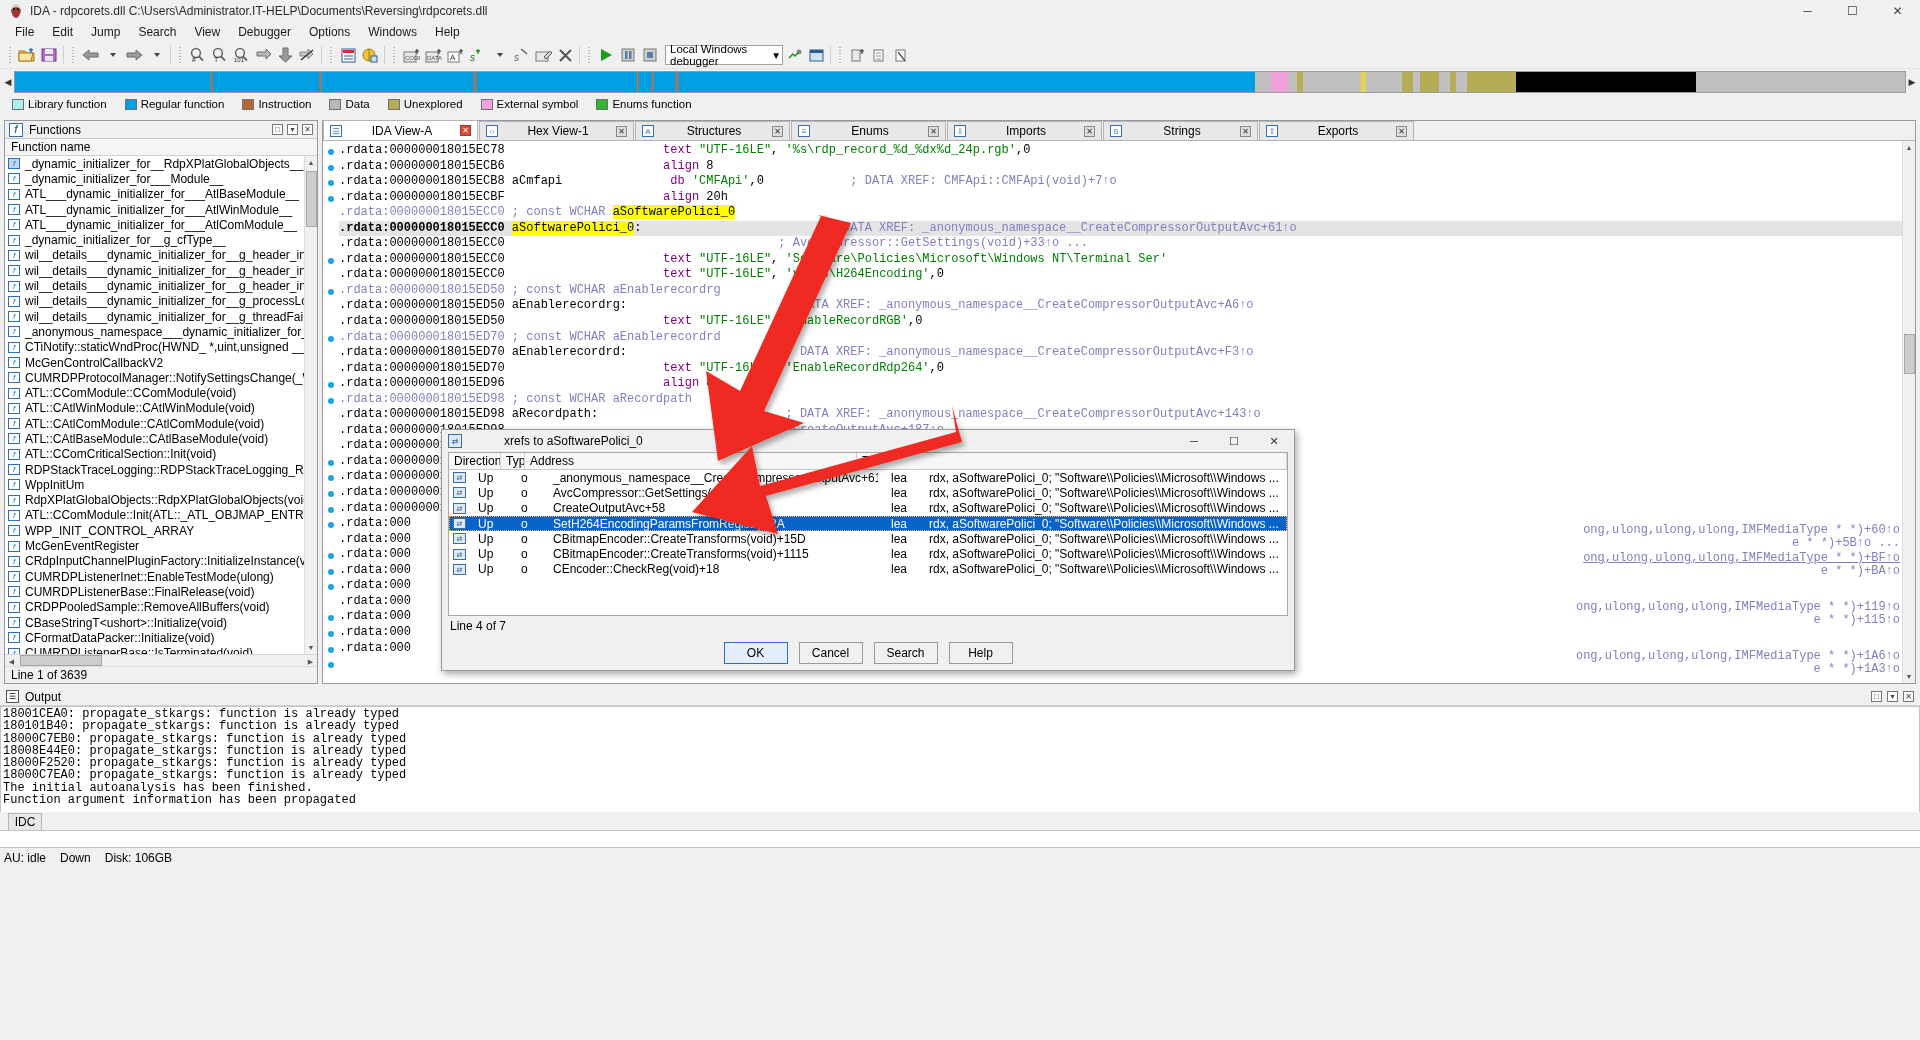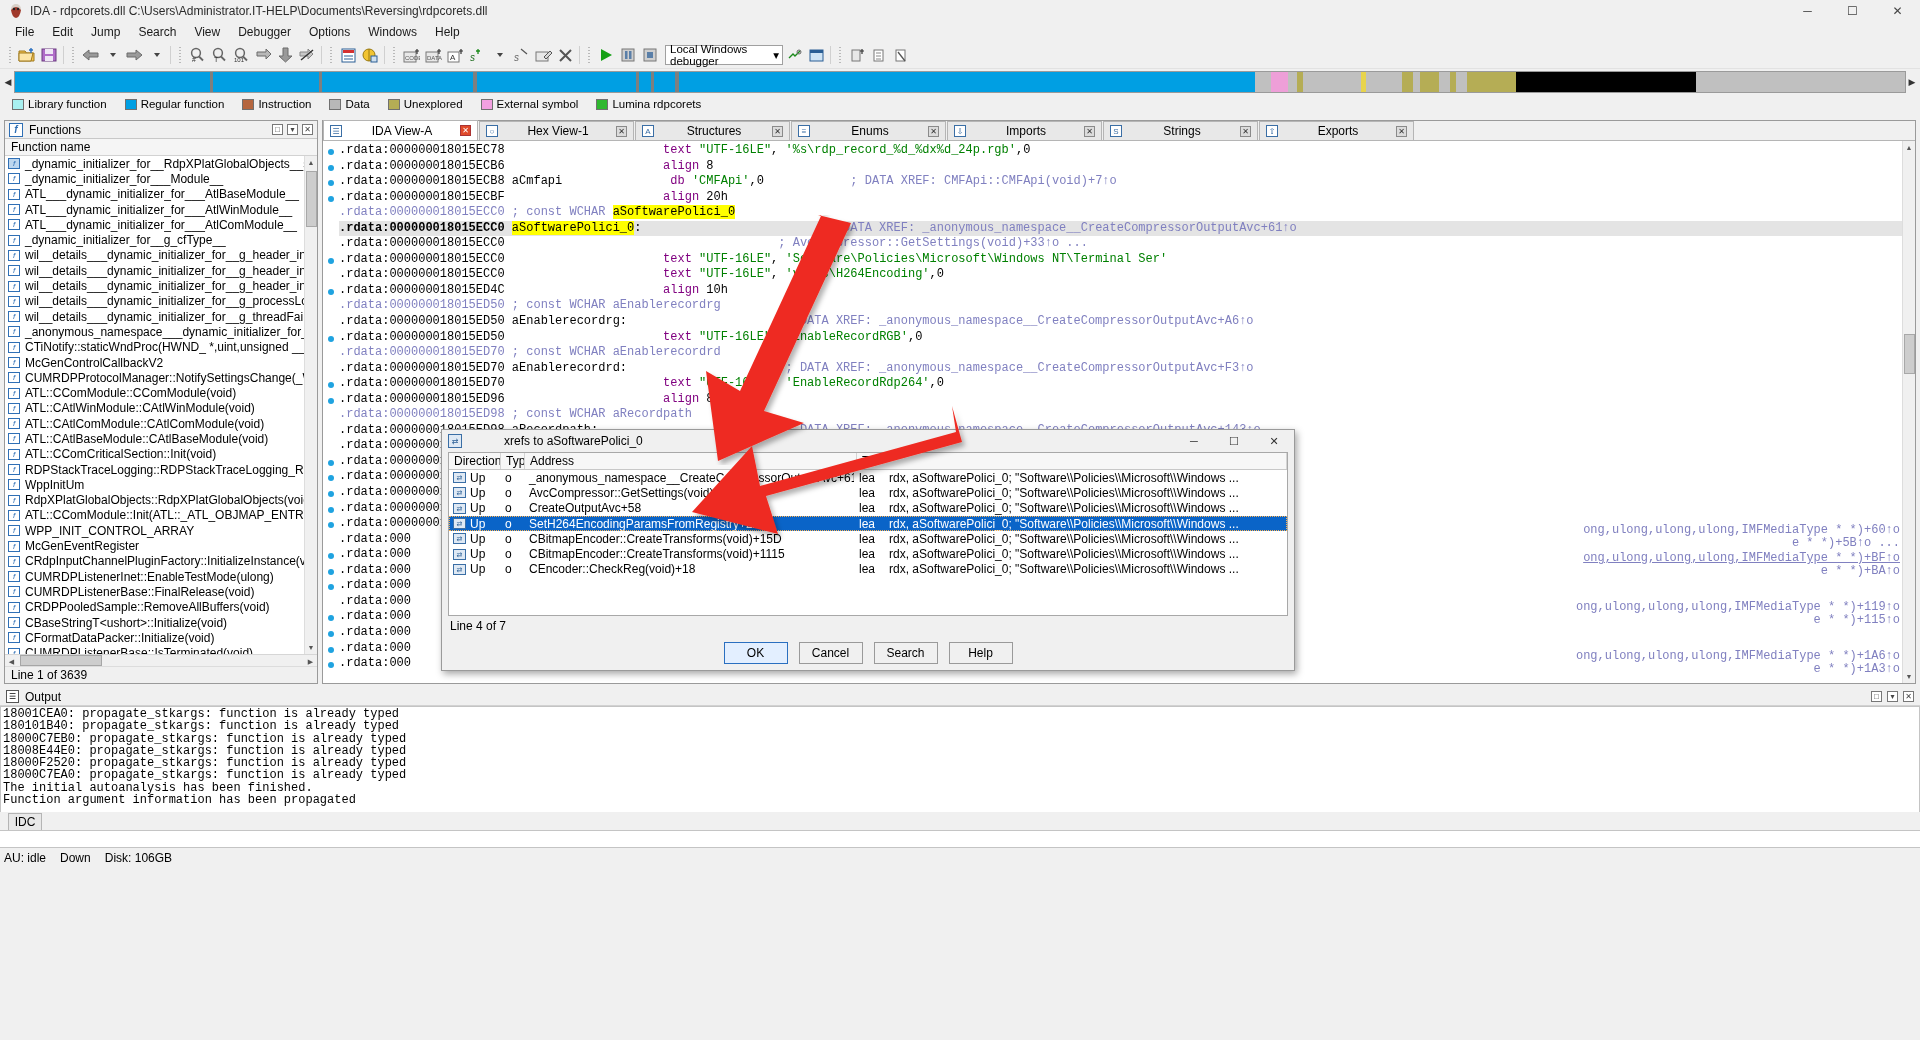--- a/index.html
+++ b/index.html
@@ -135,21 +135,21 @@
   #xtitle .xt{ font-size:12px;margin-left:36px; }
   #xtitle .xsp{ flex:1; }
   #xtitle .xb{ width:40px;height:22px;display:flex;align-items:center;justify-content:center;
                font-size:11px;color:#333;}
   #xgrid{ margin:0 6px; flex:1; background:#fff; border:1px solid #a8a8a8;
           display:flex;flex-direction:column; overflow:hidden;}
   #xhead{ height:17px;display:flex;background:#f7f7f7;border-bottom:1px solid #c8c8c8;
           font-size:12px;}
   #xhead div{ padding-left:5px; display:flex;align-items:center;
               border-right:1px solid #d4d4d4; overflow:hidden;}
-  .xrow{ height:15.3px; display:flex; align-items:center; font-size:12px; white-space:nowrap;}
+  .xrow{ height:15.3px; display:flex; align-items:center; font-size:12px; white-space:nowrap;gap:8px;}
   .xrow.sel{ background:#0a64c8; color:#fff; }
   .xrow.sel.focus{ outline:1px dotted #ffb24d; outline-offset:-1px; }
   .xrow .c{ padding-left:5px; overflow:hidden; flex:none;}
   .xrow .xic{ width:13px;height:11px;border:1px solid #3a6ea5;background:#dfe9f4;
               font-size:7px;line-height:10px;text-align:center;color:#2a5e95;
               margin-left:4px;margin-right:4px;flex:none;}
   #xline{ height:20px;display:flex;align-items:center;padding-left:8px;font-size:12px;}
   #xbtns{ height:34px;display:flex;align-items:center;justify-content:center;gap:11px;}
   .xbtn{ width:64px;height:22px;border:1px solid #9a9a9a;background:#f0f0f0;
          display:flex;align-items:center;justify-content:center;font-size:12px;}
@@ -465,21 +465,21 @@
   <div class="lg">
       <span class="sw" style="background: rgb(181, 173, 85);"></span>
       <span>Unexplored</span>
     </div>
   <div class="lg">
       <span class="sw" style="background: rgb(242, 160, 224);"></span>
       <span>External symbol</span>
     </div>
   <div class="lg">
       <span class="sw" style="background: rgb(47, 184, 47);"></span>
-      <span>Lumina rdpcorets</span>
+      <span>Enums function</span>
     </div>
 </div>
 
 <div id="main">
 
   <div id="funcs">
     <div class="panel-head">
       <div class="ph-icon">f</div>
       <div class="ph-title">Functions</div>
       <div class="ph-btns">
@@ -762,21 +762,20 @@
       <div id="dislines">
           <div class="dline"><span class="seg-addr">.rdata:000000018015EC78</span><span class="seg-num">                      </span><span class="seg-kw">text</span><span class="seg-num"> </span><span class="seg-str">"UTF-16LE"</span><span class="seg-num">, </span><span class="seg-str">'%s\rdp_record_%d_%dx%d_24p.rgb'</span><span class="seg-num">,0</span></div>
           <div class="dline"><span class="seg-addr">.rdata:000000018015ECB6</span><span class="seg-num">                      </span><span class="seg-kw">align</span><span class="seg-num"> 8</span></div>
           <div class="dline"><span class="seg-addr">.rdata:000000018015ECB8 aCmfapi</span><span class="seg-num">               </span><span class="seg-kw">db</span><span class="seg-num"> </span><span class="seg-str">'CMFApi'</span><span class="seg-num">,0</span><span class="seg-cmt">            ; DATA XREF: CMFApi::CMFApi(void)+7↑o</span></div>
           <div class="dline"><span class="seg-addr">.rdata:000000018015ECBF</span><span class="seg-num">                      </span><span class="seg-kw">align</span><span class="seg-num"> 20h</span></div>
           <div class="dline"><span class="seg-cmt">.rdata:000000018015ECC0 ; const WCHAR </span><span class="hl">aSoftwarePolici_0</span></div>
           <div class="dline cur"><span class="seg-addr" style="font-weight: bold;">.rdata:000000018015ECC0 </span><span class="hl">aSoftwarePolici_0</span><span class="seg-num">:</span><span class="seg-cmt">                          ; DATA XREF: _anonymous_namespace__CreateCompressorOutputAvc+61↑o</span></div>
           <div class="dline"><span class="seg-addr">.rdata:000000018015ECC0</span><span class="seg-cmt">                                      ; AvcCompressor::GetSettings(void)+33↑o ...</span></div>
           <div class="dline"><span class="seg-addr">.rdata:000000018015ECC0</span><span class="seg-num">                      </span><span class="seg-kw">text</span><span class="seg-num"> </span><span class="seg-str">"UTF-16LE"</span><span class="seg-num">, </span><span class="seg-str">'Software\Policies\Microsoft\Windows NT\Terminal Ser'</span></div>
           <div class="dline"><span class="seg-addr">.rdata:000000018015ECC0</span><span class="seg-num">                      </span><span class="seg-kw">text</span><span class="seg-num"> </span><span class="seg-str">"UTF-16LE"</span><span class="seg-num">, </span><span class="seg-str">'vices\H264Encoding'</span><span class="seg-num">,0</span></div>
-          <div class="dline"><span class="seg-addr">.rdata:000000018015ED4C</span><span class="seg-num">                      </span><span class="seg-kw">align</span><span class="seg-num"> 10h</span></div>
           <div class="dline"><span class="seg-cmt">.rdata:000000018015ED50 ; const WCHAR aEnablerecordrg</span></div>
           <div class="dline"><span class="seg-addr">.rdata:000000018015ED50 aEnablerecordrg:</span><span class="seg-cmt">                      ; DATA XREF: _anonymous_namespace__CreateCompressorOutputAvc+A6↑o</span></div>
           <div class="dline"><span class="seg-addr">.rdata:000000018015ED50</span><span class="seg-num">                      </span><span class="seg-kw">text</span><span class="seg-num"> </span><span class="seg-str">"UTF-16LE"</span><span class="seg-num">, </span><span class="seg-str">'EnableRecordRGB'</span><span class="seg-num">,0</span></div>
           <div class="dline"><span class="seg-cmt">.rdata:000000018015ED70 ; const WCHAR aEnablerecordrd</span></div>
           <div class="dline"><span class="seg-addr">.rdata:000000018015ED70 aEnablerecordrd:</span><span class="seg-cmt">                      ; DATA XREF: _anonymous_namespace__CreateCompressorOutputAvc+F3↑o</span></div>
           <div class="dline"><span class="seg-addr">.rdata:000000018015ED70</span><span class="seg-num">                      </span><span class="seg-kw">text</span><span class="seg-num"> </span><span class="seg-str">"UTF-16LE"</span><span class="seg-num">, </span><span class="seg-str">'EnableRecordRdp264'</span><span class="seg-num">,0</span></div>
           <div class="dline"><span class="seg-addr">.rdata:000000018015ED96</span><span class="seg-num">                      </span><span class="seg-kw">align</span><span class="seg-num"> 8</span></div>
           <div class="dline"><span class="seg-cmt">.rdata:000000018015ED98 ; const WCHAR aRecordpath</span></div>
           <div class="dline"><span class="seg-addr">.rdata:000000018015ED98 aRecordpath:</span><span class="seg-cmt">                          ; DATA XREF: _anonymous_namespace__CreateCompressorOutputAvc+143↑o</span></div>
           <div class="dline"><span class="seg-addr">.rdata:000000018015ED98</span><span class="seg-cmt">                                      ; CreateOutputAvc+187↑o</span></div>

